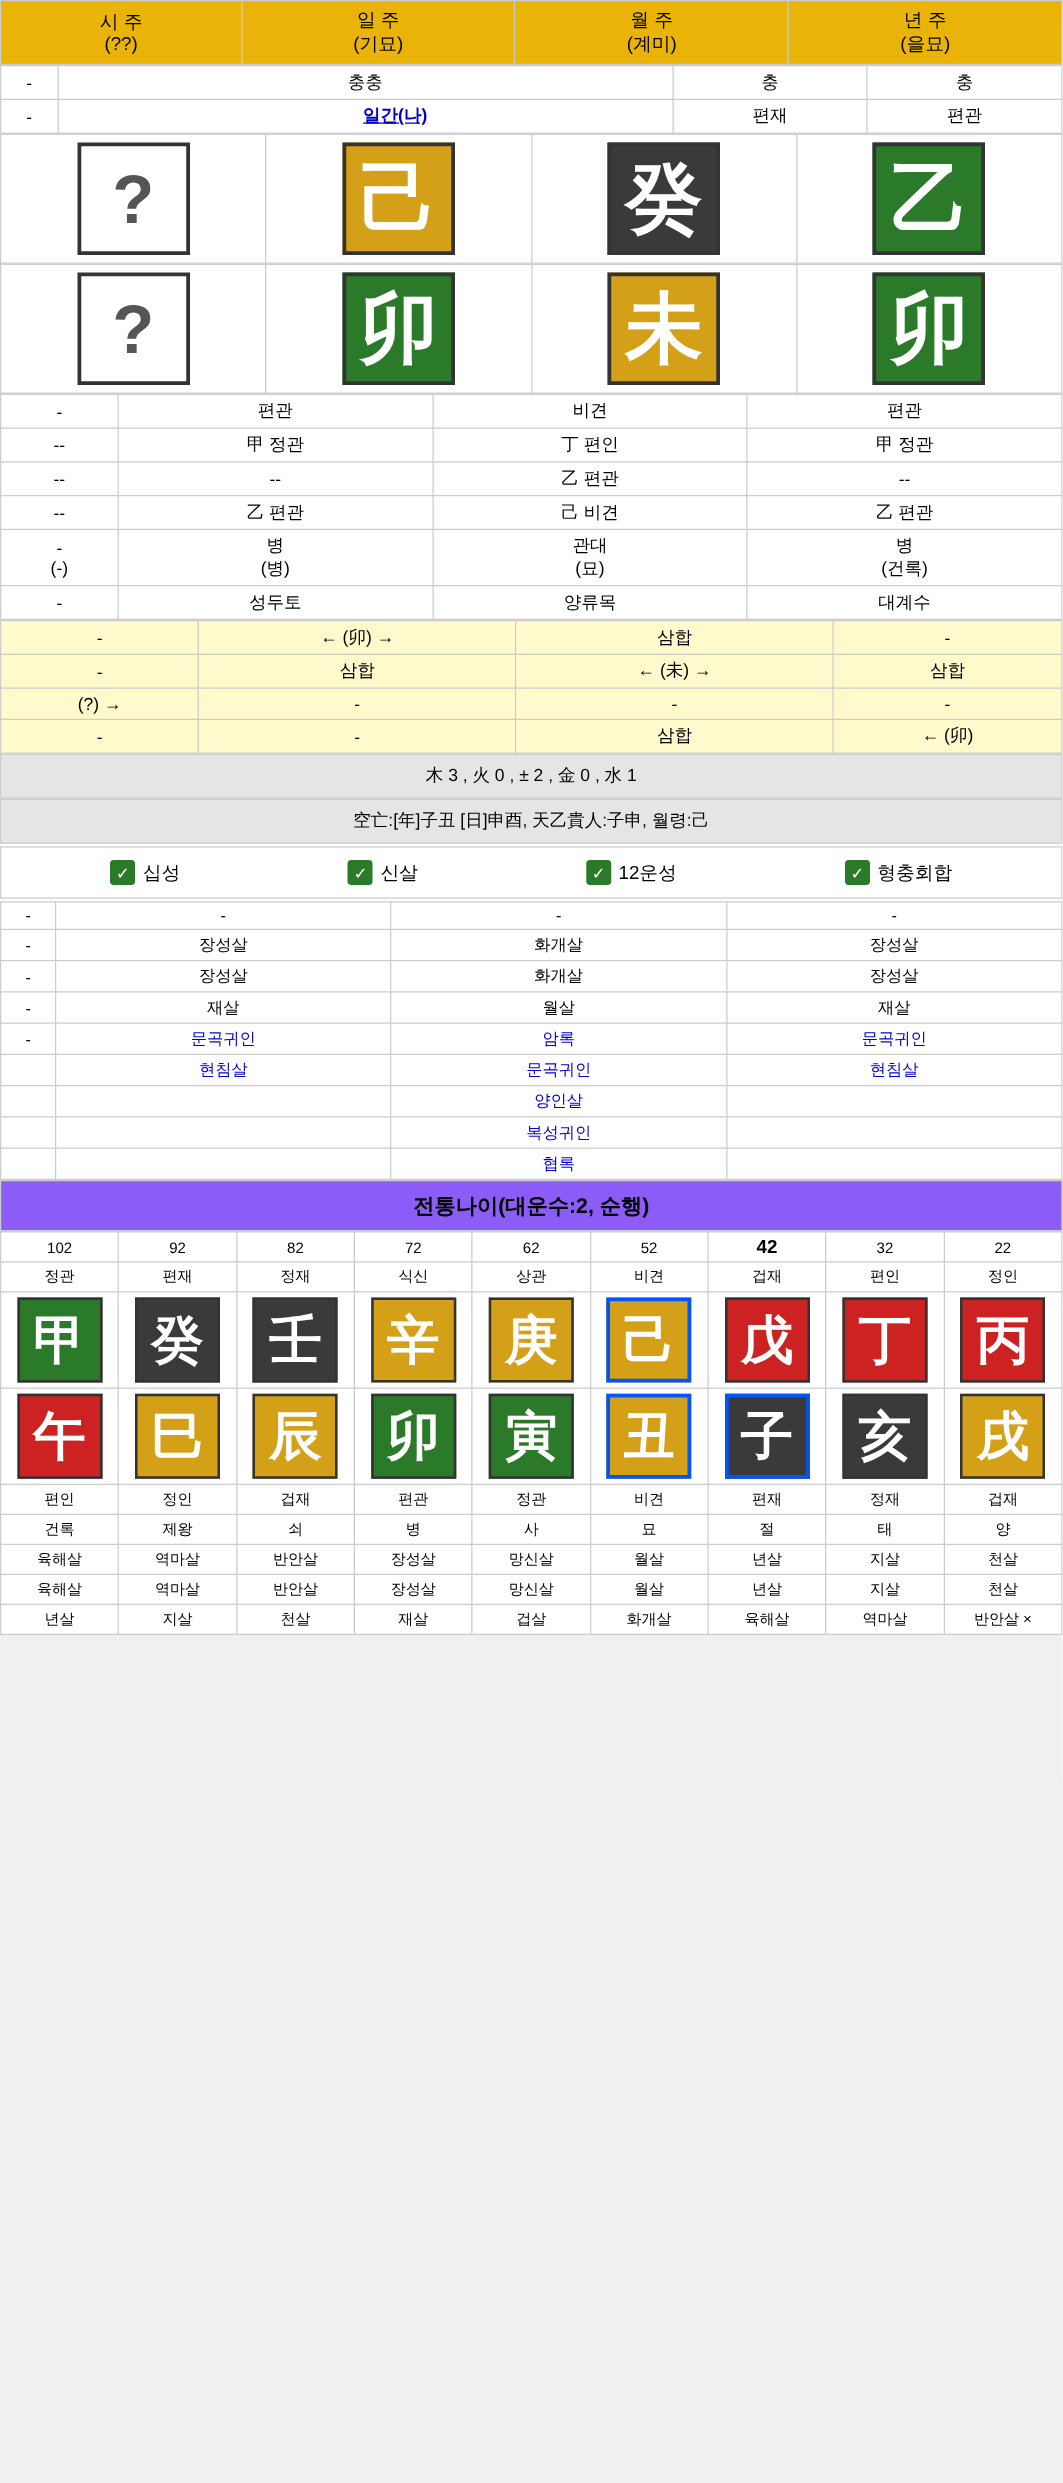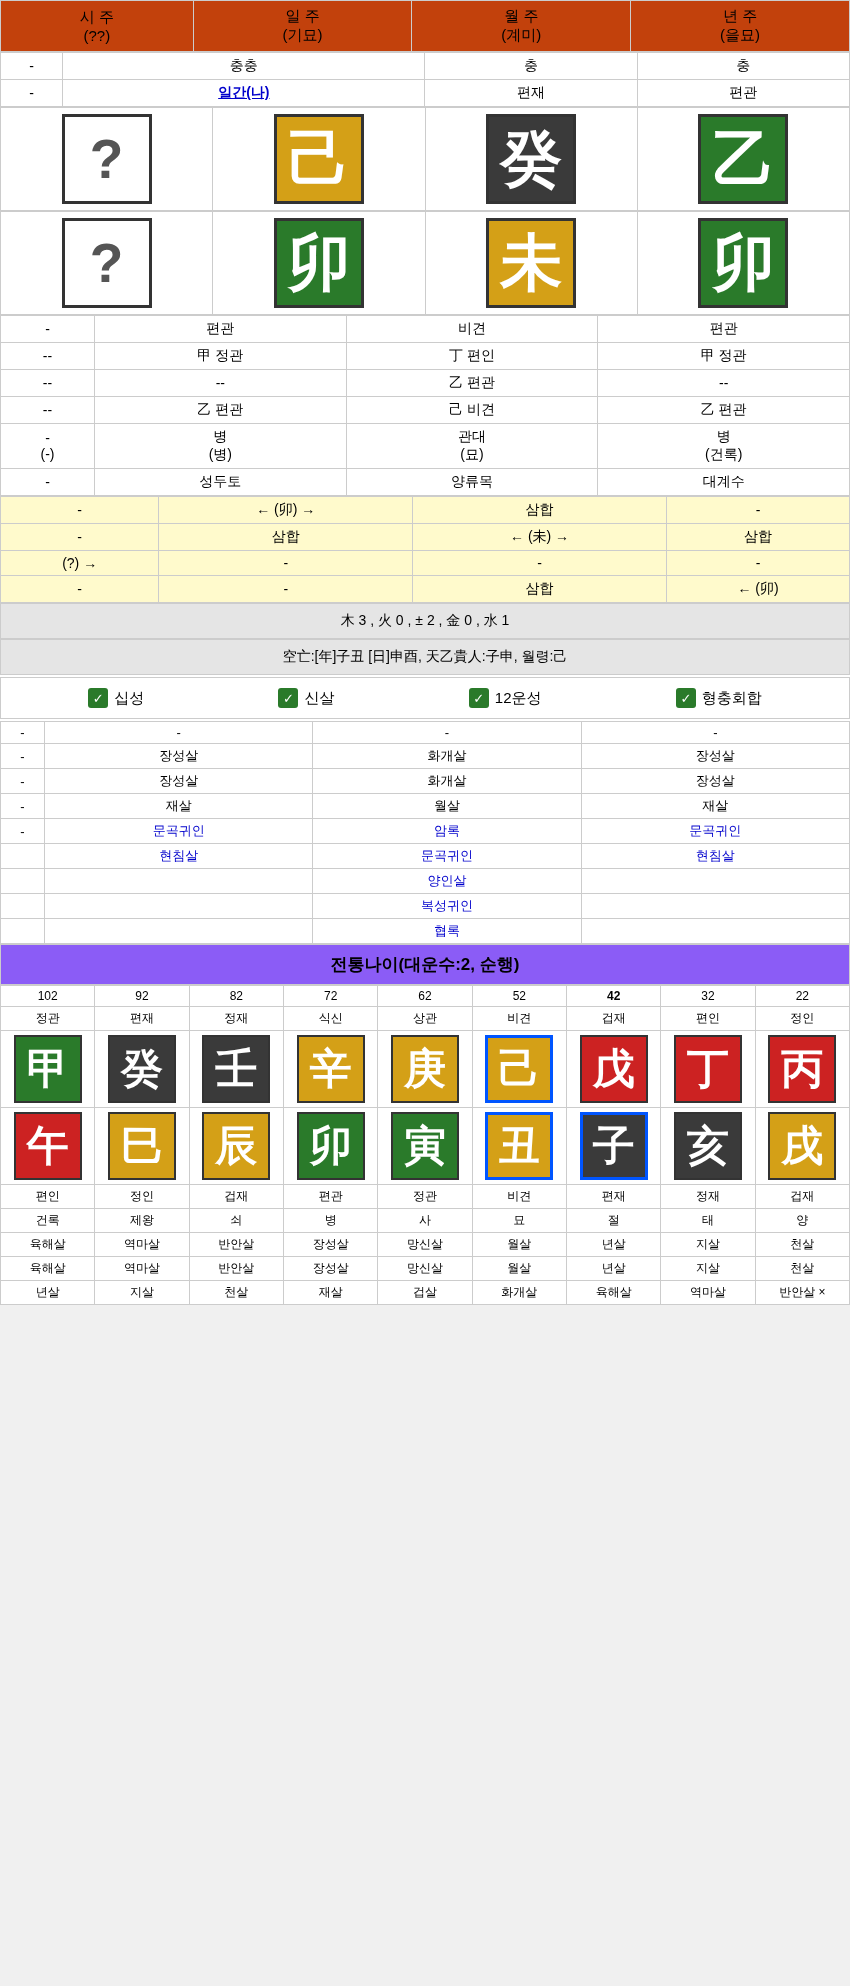--- a/index.html
+++ b/index.html
@@ -11,21 +11,21 @@
     }
     .main-container {
       width: 850px;
       background: white;
     }
 
     
     .header-table {
       width: 100%;
       border-collapse: collapse;
-      background: #c2410c;
+      background: #eab308;
     }
     .header-table td {
       text-align: center;
       padding: 6px 4px;
       border: 1px solid #ccc;
       font-size: 15px;
     }
 
     
     .saju-table {
@@ -61,21 +61,21 @@
       border: 3px solid #333;
       font-size: 60px;
     }
     .question-mark { font-size: 55px; color: #555; }
 
     .char-cell {
       padding: 4px;
       border: 1px solid #ccc;
       text-align: center;
     }
-    .underline-blue { color: #0000cc; text-decoration: underline; font-weight: bold; }
+    .underline-blue { color: #0000cc; text-decoration: underline; font-weight: bold; margin-left: 48px; }
 
     
     .yellow-row td { background: #fffacc; }
 
     
     .summary-section {
       border: 1px solid #ccc;
       padding: 8px;
       text-align: center;
       font-size: 14px;
@@ -155,21 +155,21 @@
       margin: 1px;
     }
     .daeun-char-box.yellow { background: #d4a017; }
     .daeun-char-box.dark { background: #3a3a3a; }
     .daeun-char-box.green { background: #2a7a2a; }
     .daeun-char-box.red { background: #cc2222; }
     .daeun-char-box.highlighted {
       background: #d4a017;
       border: 3px solid #0055ff;
     }
-    .highlight-age { font-weight: bold; font-size: 12px; }
+    .highlight-age { font-weight: bold; font-size: 15px; }
   </style>
 </head>
 <body>
 
 <div class="main-container">
 
   <table class="header-table">
     <tbody>
         <tr>
       <td>

